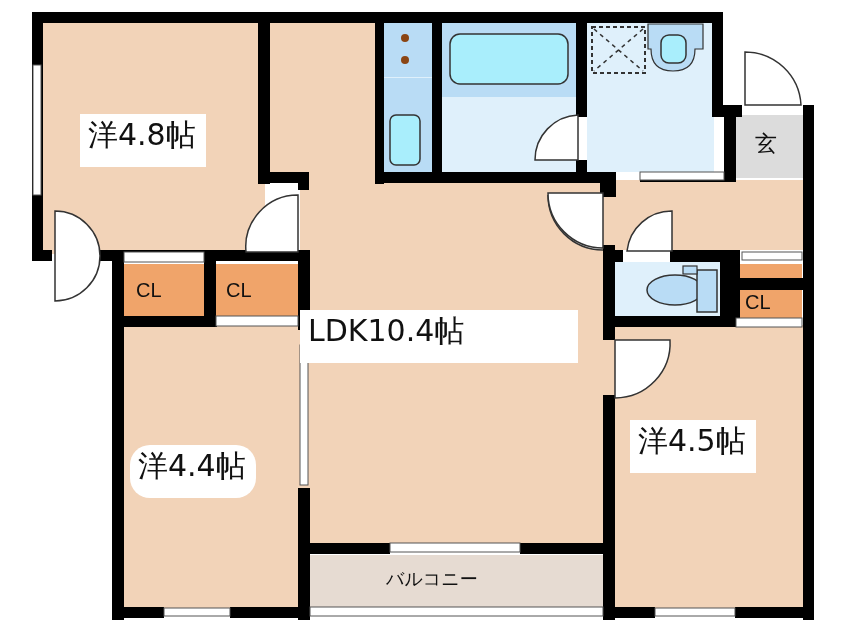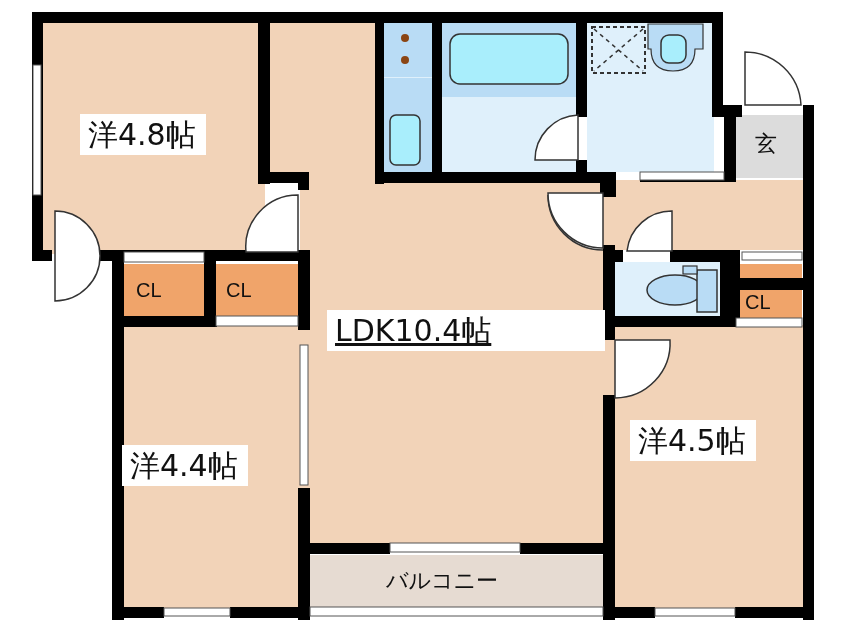--- a/index.html
+++ b/index.html
@@ -1,22 +1,22 @@
 <!DOCTYPE html>
 <html><head>
 <meta charset="utf-8">
 <style>
   html, body { margin: 0; padding: 0; background: #ffffff; }
   body { width: 846px; height: 634px; position: relative; overflow: hidden; font-family: "DejaVu Sans", sans-serif; }
   svg.plan { position: absolute; left: 0; top: 0; }
   .lbl { position: absolute; background: #ffffff; color: #111; white-space: nowrap; line-height: 1; }
-  .lbl-room { font-size: 30px; padding: 6px 10px 5px 8px; }
+  .lbl-room { font-size: 30px; padding: 6px 10px 17px 8px; }
   .cl { position: absolute; color: #111; font-size: 20px; font-family: "Liberation Sans", sans-serif; line-height: 1; }
   .genkan { position: absolute; color: #111; font-size: 22px; line-height: 1; }
-  .balcony { position: absolute; color: #111; font-size: 22px; line-height: 1; }
+  .balcony { position: absolute; color: #111; font-size: 18px; line-height: 1; }
 </style>
 </head>
 <body>
 
 <svg class="plan" width="846" height="634" viewBox="0 0 846 634">
 
   <rect x="40" y="22" width="225" height="232" fill="#f2d3b8"></rect>
   <rect x="270" y="22" width="115" height="160" fill="#f2d3b8"></rect>
   <rect x="300" y="180" width="310" height="365" fill="#f2d3b8"></rect>
   <rect x="120" y="325" width="185" height="290" fill="#f2d3b8"></rect>
@@ -115,22 +115,22 @@
     <path d="M578 115 a45 45 0 0 0 -43 45 h43 z"></path>
     <path d="M603 195 a55 55 0 0 1 -55 -55" transform="translate(0,55)"></path>
     <path d="M603 193 v55 a55 55 0 0 1 -55 -55 z"></path>
     <path d="M672 211 v40 h-45 a45 45 0 0 1 45 -40 z"></path>
     <path d="M745 52 v53 h56 a56 56 0 0 0 -56 -53 z"></path>
     <path d="M615 340 h55 a55 55 0 0 1 -55 58 z"></path>
   </g>
 </svg>
 
 <div class="lbl lbl-room" style="left:80px;top:114px;">洋4.8帖</div>
-<div class="lbl lbl-room" style="left:122px;top:445px;">洋4.4帖</div>
+<div class="lbl lbl-room" style="left:130px;top:445px;border-radius:20px;">洋4.4帖</div>
 <div class="lbl lbl-room" style="left:630px;top:420px;">洋4.5帖</div>
-<div class="lbl lbl-room" style="left:327px;top:310px;width:260px;text-decoration:underline;">LDK10.4帖</div>
+<div class="lbl lbl-room" style="left:300px;top:310px;width:260px;">LDK10.4帖</div>
 
 <div class="cl" style="left:136px;top:280px;">CL</div>
 <div class="cl" style="left:226px;top:280px;">CL</div>
 <div class="cl" style="left:745px;top:292px;">CL</div>
 
 <div class="genkan" style="left:755px;top:133px;">玄</div>
 <div class="balcony" style="left:386px;top:570px;">バルコニー</div>
 
 </body></html>

